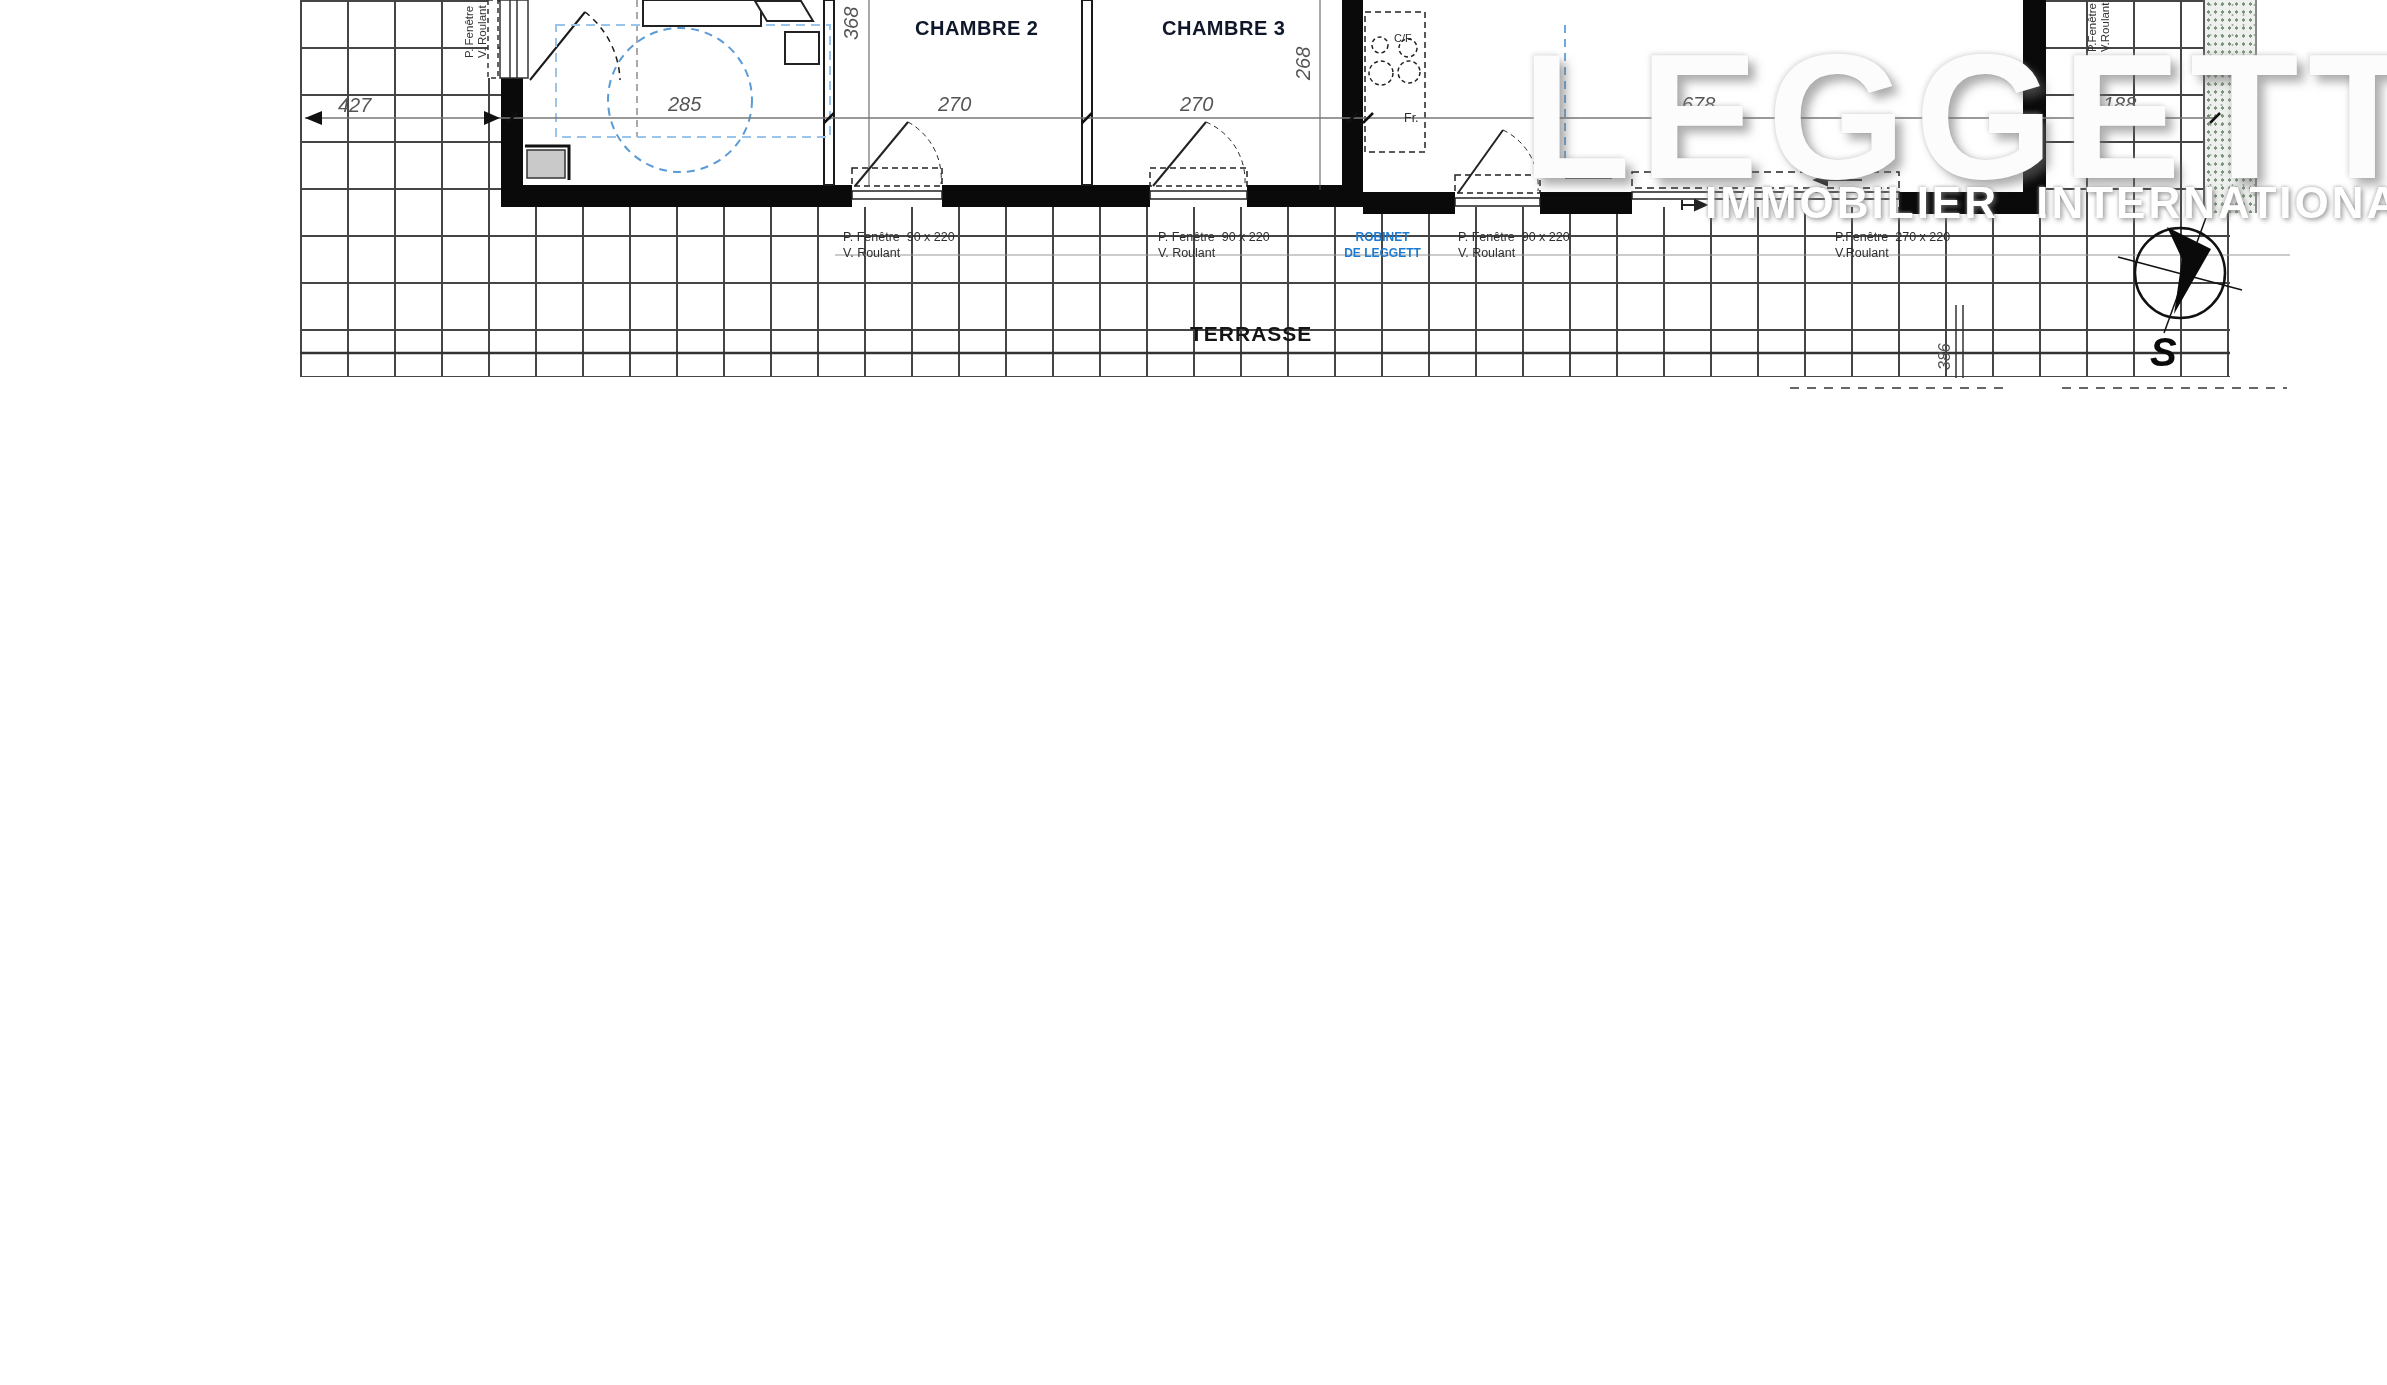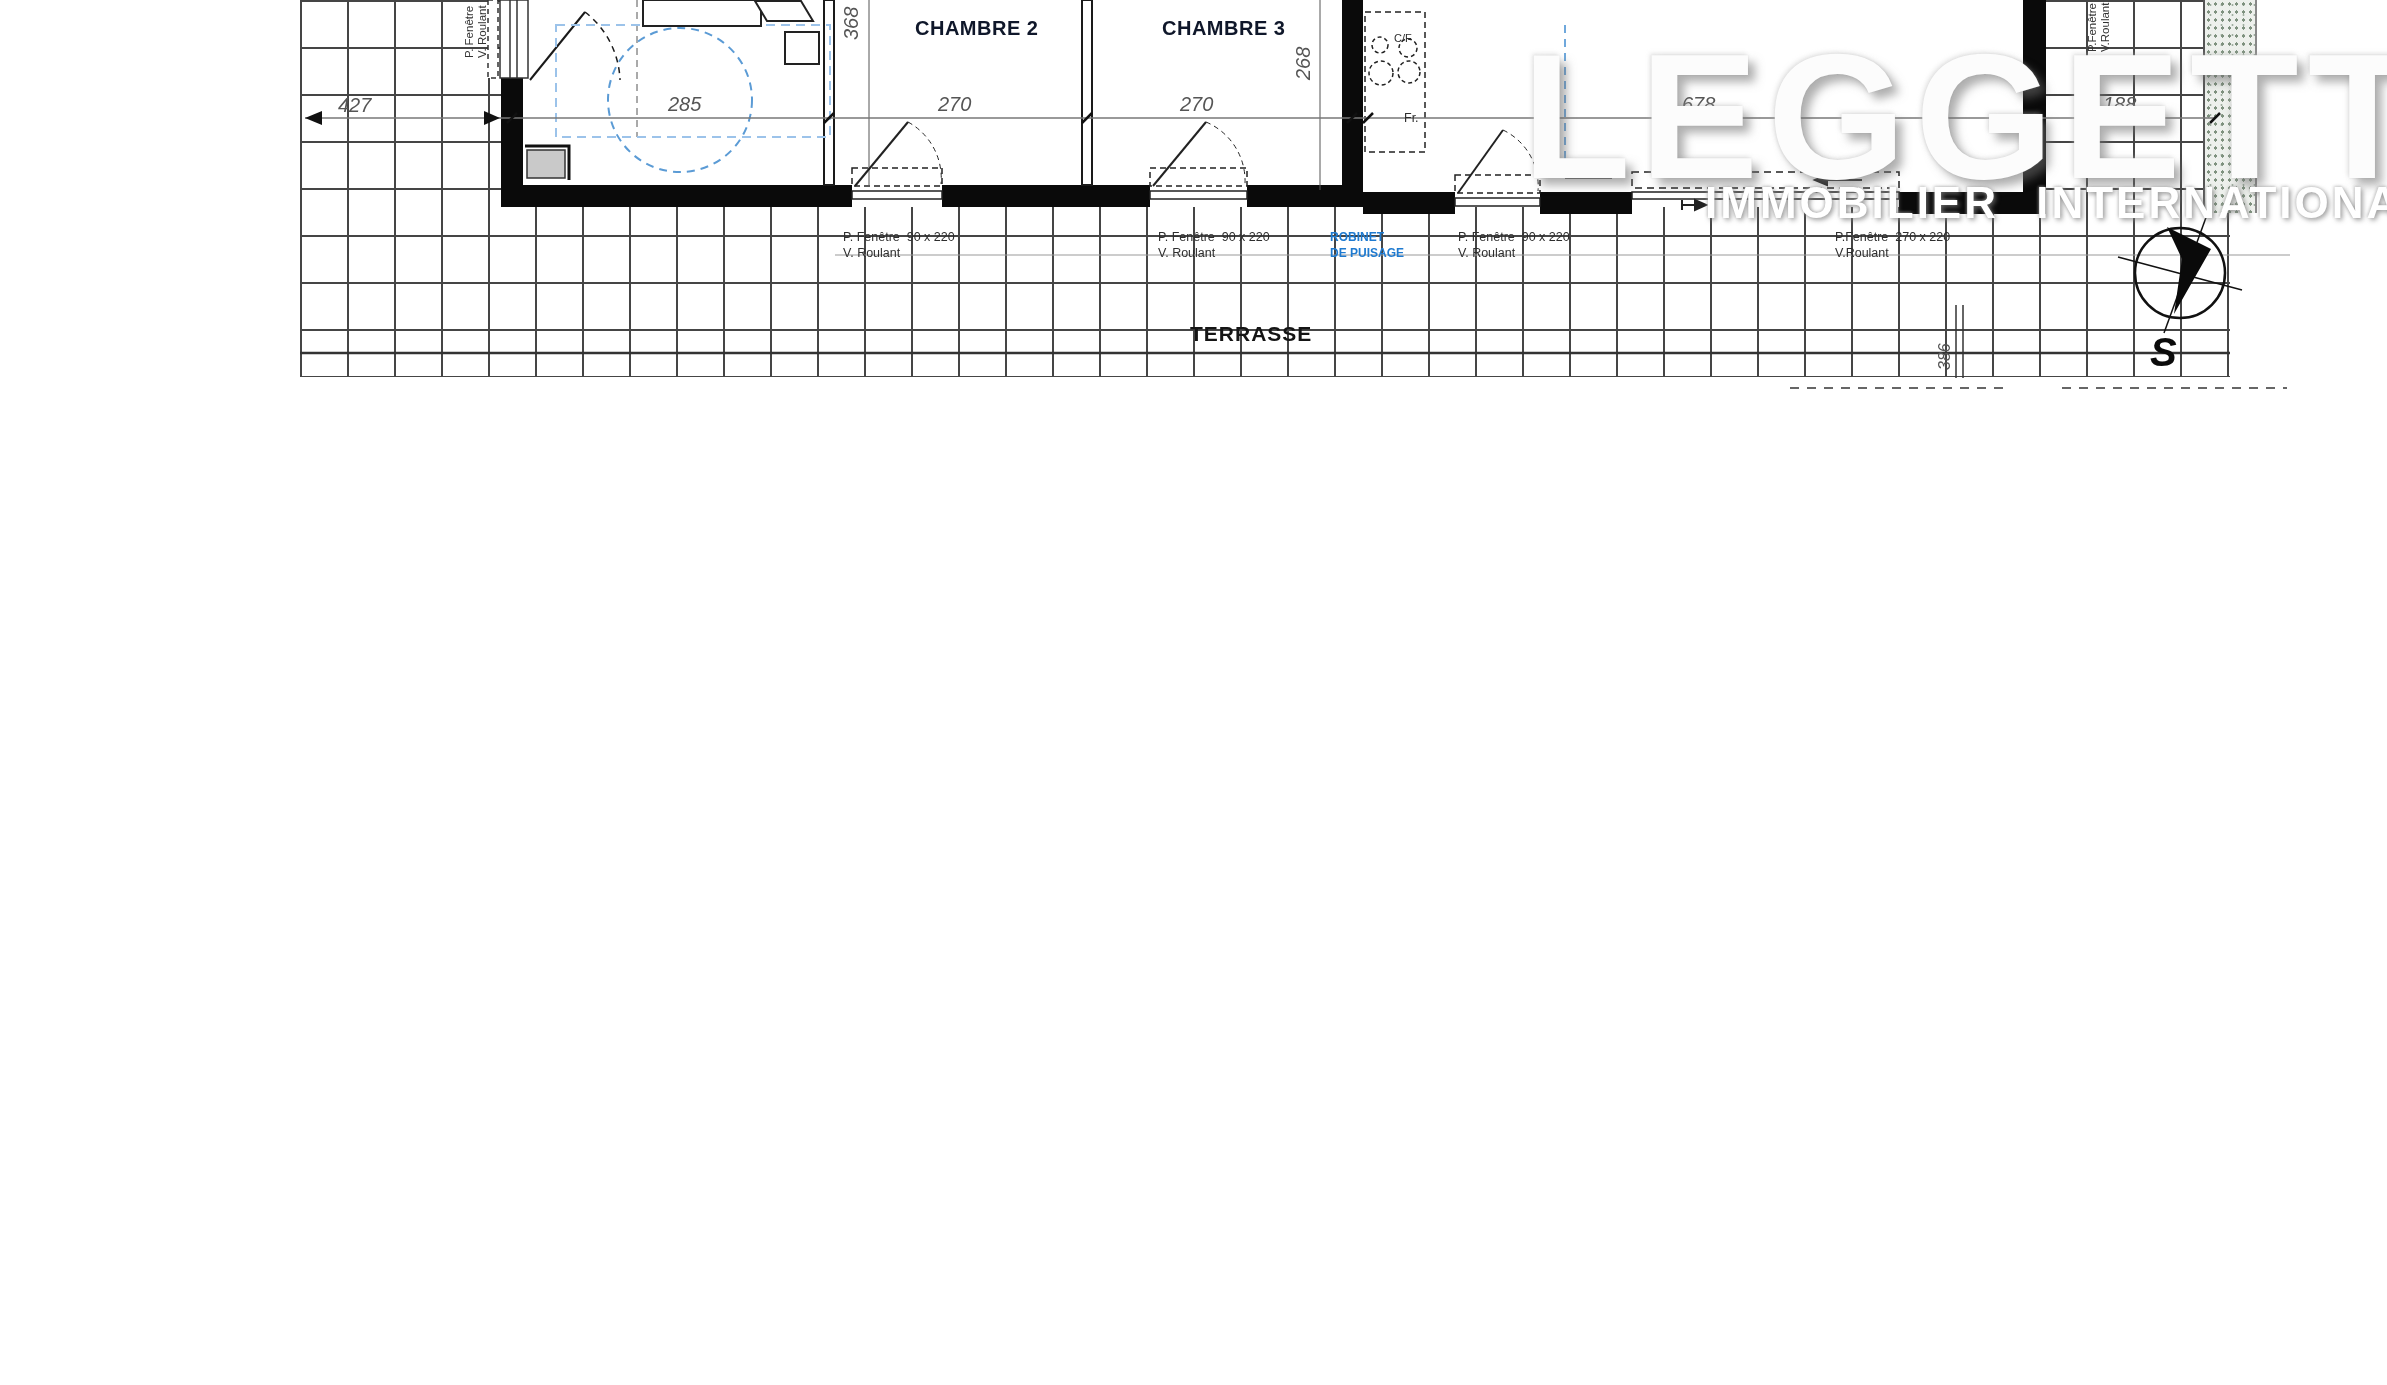--- a/index.html
+++ b/index.html
@@ -9,21 +9,21 @@
         background-image:linear-gradient(to right,#454545 2px,transparent 2px),
                          linear-gradient(to bottom,#454545 2px,transparent 2px);
         background-size:47px 47px;}
   .speckle{position:absolute;background-color:#edf0ec;
         background-image:radial-gradient(#7e917e 1.3px,transparent 1.5px),
                          radial-gradient(#9fae9f 1px,transparent 1.2px);
         background-size:7px 8px,11px 10px;border-left:2px solid #555;border-right:2px solid #888;}
   svg{position:absolute;left:0;top:0;}
   .lbl{position:absolute;color:#2e2e2e;font-size:12.5px;line-height:16px;white-space:pre;z-index:3;}
   .lbl .l2{display:block;}
-  .blue{color:#1e7ad0;font-weight:bold;}
+  .blue{color:#1e7ad0;font-weight:bold;text-align:center;}
   .roomlbl{position:absolute;font-weight:bold;font-size:20px;color:#0f172a;letter-spacing:.5px;z-index:3;white-space:nowrap;}
   .terrasse{position:absolute;font-weight:bold;font-size:21px;color:#151515;letter-spacing:1px;z-index:3;}
   .vert{position:absolute;color:#333;font-size:11.5px;line-height:13px;transform:rotate(-90deg);transform-origin:left top;white-space:nowrap;z-index:3;}
   #wm-brand{position:absolute;left:1522px;top:14px;z-index:6;font-size:178px;font-weight:bold;
         letter-spacing:9px;color:#fcfcfc;white-space:nowrap;
         text-shadow:7px 7px 10px rgba(110,110,110,.55),-2px -2px 4px rgba(190,190,190,.35),0 0 2px rgba(160,160,160,.25);}
   #wm-tag{position:absolute;left:1705px;top:178px;z-index:6;font-size:44px;font-weight:bold;
         letter-spacing:3px;word-spacing:22px;color:#ffffff;white-space:nowrap;
         text-shadow:2px 2px 5px rgba(120,120,120,.75),-1px -1px 3px rgba(170,170,170,.55);}
 </style>
@@ -175,21 +175,21 @@
 
   <div class="roomlbl" style="left:915px;top:17px;">CHAMBRE 2</div>
   <div class="roomlbl" style="left:1162px;top:17px;">CHAMBRE 3</div>
   <div class="terrasse" style="left:1190px;top:314px;margin-top:8px;">TERRASSE</div>
 
   <div class="lbl" style="left:843px;top:229px;"><span>P. Fenêtre  90 x 220</span><span class="l2">V. Roulant</span></div>
   <div class="lbl" style="left:1158px;top:229px;"><span>P. Fenêtre  90 x 220</span><span class="l2">V. Roulant</span></div>
   <div class="lbl" style="left:1458px;top:229px;"><span>P. Fenêtre  90 x 220</span><span class="l2">V. Roulant</span></div>
   <div class="lbl" style="left:1835px;top:229px;"><span>P.Fenêtre  270 x 220</span><span class="l2">V.Roulant</span></div>
 
-  <div class="lbl blue" style="left:1330px;top:229px;width:105px;font-size:12px;"><span>ROBINET</span><span class="l2">DE PUISAGE</span></div>
+  <div class="lbl blue" style="left:1330px;top:229px;width:105px;font-size:12px;"><span>ROBINET</span><span class="l2">DE LEGGETT</span></div>
 
   <div class="lbl" style="left:1396px;top:110px;font-weight:normal;margin-left:8px;">Fr.</div>
   <div class="lbl" style="left:1394px;top:30px;font-size:11px;">C/F</div>
 
   <div class="vert" style="left:463px;top:58px;"><span>P. Fenêtre</span><br><span>V. Roulant</span></div>
   <div class="vert" style="left:2086px;top:52px;"><span>P.Fenêtre</span><br><span>V.Roulant</span></div>
 
   <div id="wm-brand">LEGGETT</div>
   <div id="wm-tag">IMMOBILIER  INTERNATIONAL</div>
 

